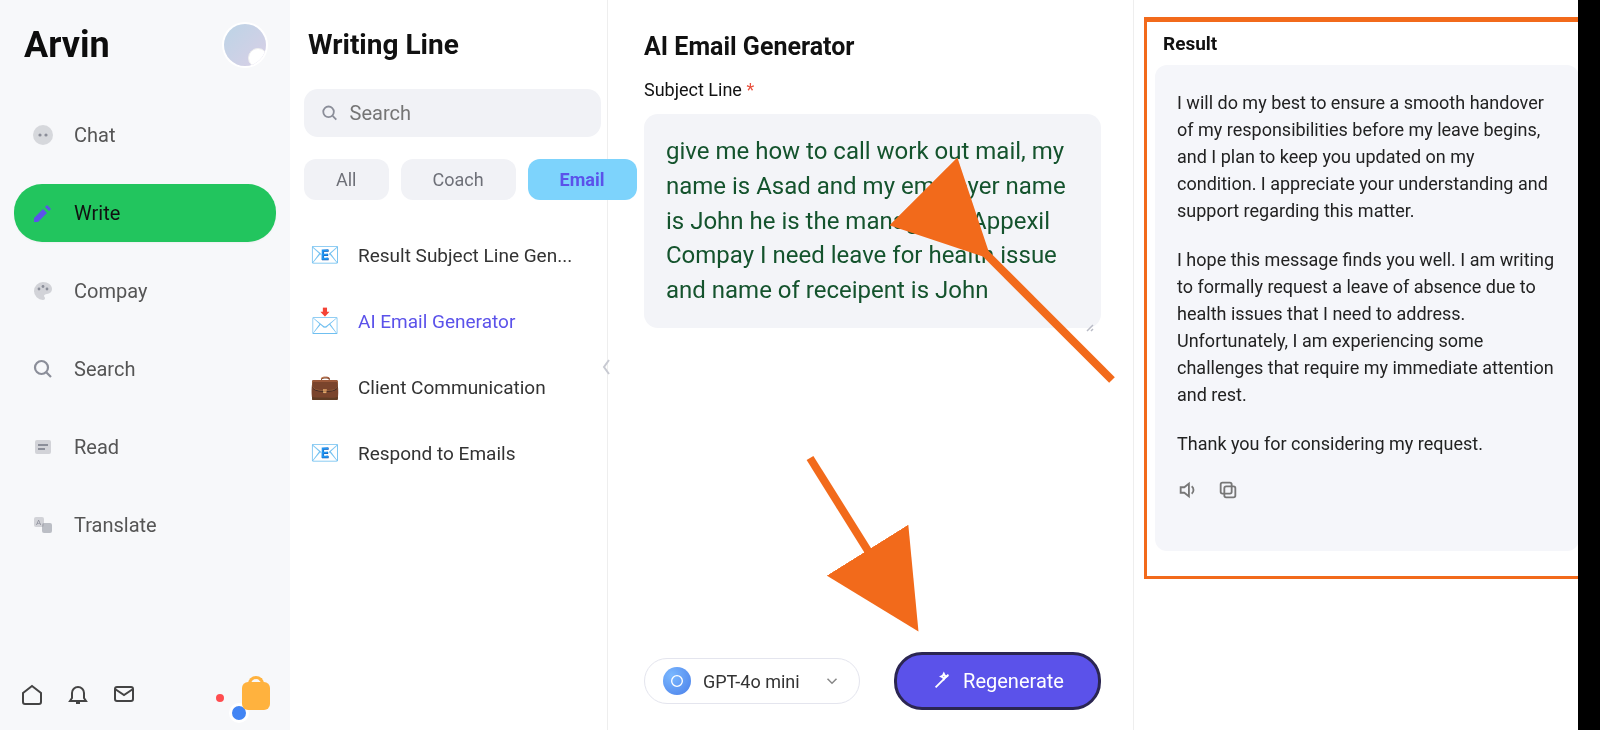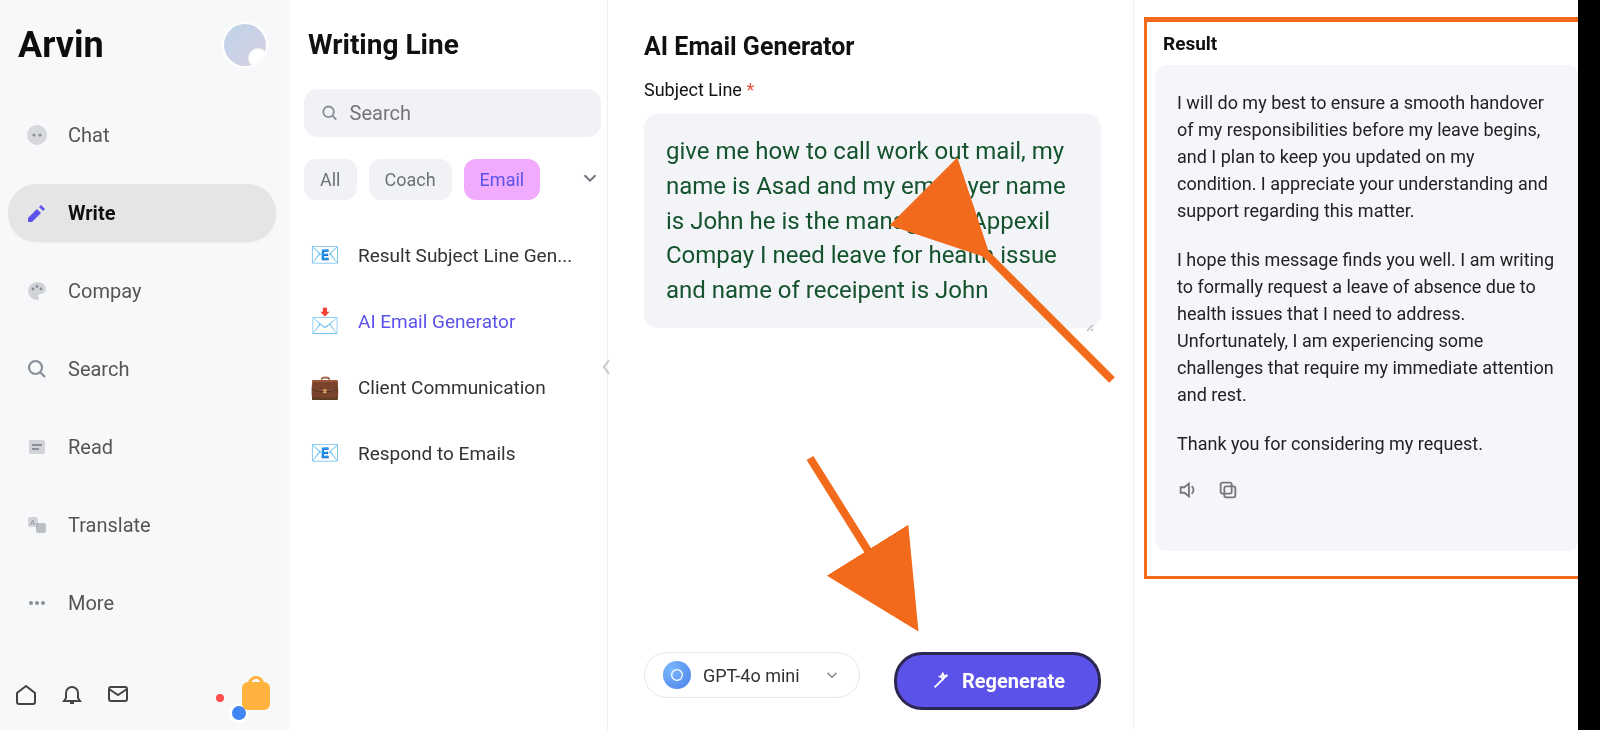--- a/index.html
+++ b/index.html
@@ -1,66 +1,66 @@
 <!DOCTYPE html>
 <html><head>
 <meta charset="utf-8">
 <style>
   *{box-sizing:border-box;margin:0;padding:0;font-family:-apple-system,BlinkMacSystemFont,"Segoe UI",Roboto,sans-serif}
   body{width:1600px;height:730px;background:#fff;display:flex;overflow:hidden;position:relative}
 
   
-  .sidebar{width:290px;min-width:290px;height:100%;background:#f7f8fa;display:flex;flex-direction:column;padding:24px 14px 16px 8px}
+  .sidebar{width:290px;min-width:290px;height:100%;background:#f7f8fa;display:flex;flex-direction:column;padding:24px 14px 16px 14px}
   .brand-row{display:flex;align-items:center;justify-content:space-between;padding:0 10px 12px 10px}
   .brand{font-size:36px;font-weight:700;color:#0d0d0d}
   .avatar{width:42px;height:42px;border-radius:50%;background:linear-gradient(135deg,#bcd4e6,#d9cfe6);position:relative;overflow:hidden;box-shadow:0 0 0 2px #fff}
   .avatar::after{content:"";position:absolute;right:-2px;bottom:-2px;width:18px;height:18px;border-radius:50%;background:#fff;border:1px solid #eee;display:flex;align-items:center;justify-content:center}
   .nav{margin-top:28px;display:flex;flex-direction:column;gap:20px;flex:1}
   .nav-item{display:flex;align-items:center;gap:18px;padding:16px 16px;border-radius:28px;cursor:pointer;color:#555;font-size:20px}
-  .nav-item.active{background:#e5e5e5;color:#111;font-weight:700;box-shadow:0 1px 2px rgba(0,0,0,.04)}
+  .nav-item.active{background:#22c55e;color:#111;font-weight:400;box-shadow:0 1px 2px rgba(0,0,0,.04)}
   .nav-item.active .nav-ico svg{color:#5b52ea}
   .nav-ico{width:26px;height:26px;display:flex;align-items:center;justify-content:center;color:#8b8e99}
   .nav-ico svg{width:24px;height:24px}
   .bottom-bar{display:flex;align-items:center;justify-content:space-between;gap:18px;padding:4px 6px}
   .bottom-left{display:flex;gap:22px;color:#444}
   .bottom-left svg{width:24px;height:24px}
   .bottom-right{display:flex;gap:20px;align-items:center}
   .chrome-badge{width:28px;height:28px;border-radius:50%;background:conic-gradient(#ea4335 0 120deg,#34a853 120deg 240deg,#fbbc05 240deg 360deg);position:relative}
   .chrome-badge::after{content:"";position:absolute;top:7px;left:7px;width:14px;height:14px;border-radius:50%;background:#4285f4;border:3px solid #fff}
   .chrome-dot{position:absolute;top:-4px;right:-4px;width:12px;height:12px;border-radius:50%;background:#ff4d4f;border:2px solid #f7f8fa}
   .store-badge{width:28px;height:28px;background:#ffb23e;border-radius:6px;position:relative}
   .store-badge::after{content:"";position:absolute;top:-6px;left:6px;right:6px;height:10px;border:3px solid #ffb23e;border-bottom:none;border-radius:10px 10px 0 0}
 
   
   .bots{width:318px;min-width:318px;border-right:1px solid #eee;padding:28px 6px 20px 14px}
   .bots-title{font-size:28px;font-weight:700;color:#111;padding-left:4px}
   .search{margin-top:28px;display:flex;align-items:center;gap:10px;background:#f1f2f6;border-radius:14px;padding:12px 16px;color:#aeb0ba;font-size:20px}
   .search svg{width:22px;height:22px;color:#8b8e99}
   .filter-row{display:flex;align-items:center;gap:12px;margin-top:22px}
-  .chip{padding:10px 16px;border-radius:12px;font-size:18px;color:#6e7078;background:#f1f2f6;cursor:pointer}
-  .chip.active{background:#f0abfc;color:#5b52ea;font-weight:400}
+  .chip{padding:10px 32px;border-radius:12px;font-size:18px;color:#6e7078;background:#f1f2f6;cursor:pointer}
+  .chip.active{background:#7dd3fc;color:#5b52ea;font-weight:700}
   .filter-more{margin-left:auto;color:#6e7078}
   .filter-more svg{width:22px;height:22px}
   .bot-list{margin-top:22px;display:flex;flex-direction:column}
   .bot-item{display:flex;align-items:center;gap:18px;padding:18px 6px;cursor:pointer;font-size:19px;color:#333}
   .bot-item.active{color:#5b52ea}
   .bot-ico{width:30px;height:30px;display:flex;align-items:center;justify-content:center;font-size:24px}
 
   
   .form-col{width:526px;min-width:526px;border-right:1px solid #eee;padding:32px 32px 20px 36px;display:flex;flex-direction:column;position:relative}
   .form-title{font-size:25px;font-weight:700;color:#111}
   .field-label{margin-top:18px;font-size:18px;color:#111}
   .req{color:#e8513e}
   .textarea{margin-top:14px;background:#f3f4f8;border-radius:14px;padding:20px 22px;font-size:24px;line-height:1.45;color:#14532d;min-height:128px;position:relative}
   .resize{position:absolute;right:6px;bottom:6px;width:14px;height:14px;color:#b9bbc6}
-  .form-bottom{margin-top:auto;display:flex;gap:34px;align-items:flex-start}
+  .form-bottom{margin-top:auto;display:flex;gap:34px;align-items:center}
   .model-sel{flex:0 0 216px;display:flex;align-items:center;gap:12px;border:1px solid #e4e5ee;border-radius:26px;padding:8px 18px;font-size:18px;color:#333;cursor:pointer}
   .model-sel .spark{width:28px;height:28px;border-radius:50%;background:radial-gradient(circle at 30% 30%,#7ab8ff,#4a7fe9);display:flex;align-items:center;justify-content:center;color:#fff}
   .model-sel svg.chev{width:18px;height:18px;margin-left:auto;color:#888}
-  .regen{flex:1;background:#5b52ea;color:#fff;border:3px solid #2b2652;border-radius:28px;padding:14px 10px;font-size:20px;font-weight:700;display:flex;align-items:center;justify-content:center;gap:10px;cursor:pointer}
+  .regen{flex:1;background:#5b52ea;color:#fff;border:3px solid #2b2652;border-radius:28px;padding:14px 10px;font-size:20px;font-weight:400;display:flex;align-items:center;justify-content:center;gap:10px;cursor:pointer}
   .regen svg{width:22px;height:22px}
   .col-handle{position:absolute;left:-8px;top:356px;color:#c8cad2}
 
   
   .result-col{flex:1;padding:17px 10px 20px 10px;position:relative}
   .result-box{border:3px solid #f26a1b;border-top-width:5px;padding:6px 8px 18px 8px;height:562px}
   .result-title{font-size:19px;font-weight:700;color:#111;padding:4px 8px 10px 8px}
   .result-body{background:#f5f6fa;border-radius:12px;padding:24px 22px;font-size:18px;line-height:1.5;color:#222;height:486px;overflow:hidden}
   .result-body p{margin-bottom:22px}
   .result-actions{display:flex;gap:18px;color:#777;margin-top:6px}
@@ -133,30 +133,20 @@
     </div>
     <div class="nav-item">
       <span class="nav-ico">
           <svg viewBox="0 0 24 24" fill="currentColor">
             <rect x="3" y="4" width="10" height="10" rx="2" opacity=".35"></rect>
             <text x="5" y="12" font-size="8" fill="currentColor">A</text>
             <rect x="11" y="10" width="10" height="10" rx="2" opacity=".55"></rect>
           </svg>
         </span>
       <span>Translate</span>
-    </div>
-    <div class="nav-item">
-      <span class="nav-ico">
-          <svg viewBox="0 0 24 24" fill="currentColor">
-            <circle cx="6" cy="12" r="2"></circle>
-            <circle cx="12" cy="12" r="2"></circle>
-            <circle cx="18" cy="12" r="2"></circle>
-          </svg>
-        </span>
-      <span>More</span>
     </div>
   </div>
   <div class="bottom-bar">
     <div class="bottom-left">
       <span><svg viewBox="0 0 24 24" fill="none" stroke="currentColor" stroke-width="2">
             <path d="M3 11l9-7 9 7v9a2 2 0 01-2 2H5a2 2 0 01-2-2z"></path>
           </svg></span>
       <span><svg viewBox="0 0 24 24" fill="none" stroke="currentColor" stroke-width="2">
             <path d="M18 16v-5a6 6 0 10-12 0v5l-2 3h16z"></path>
             <path d="M10 21h4"></path>

